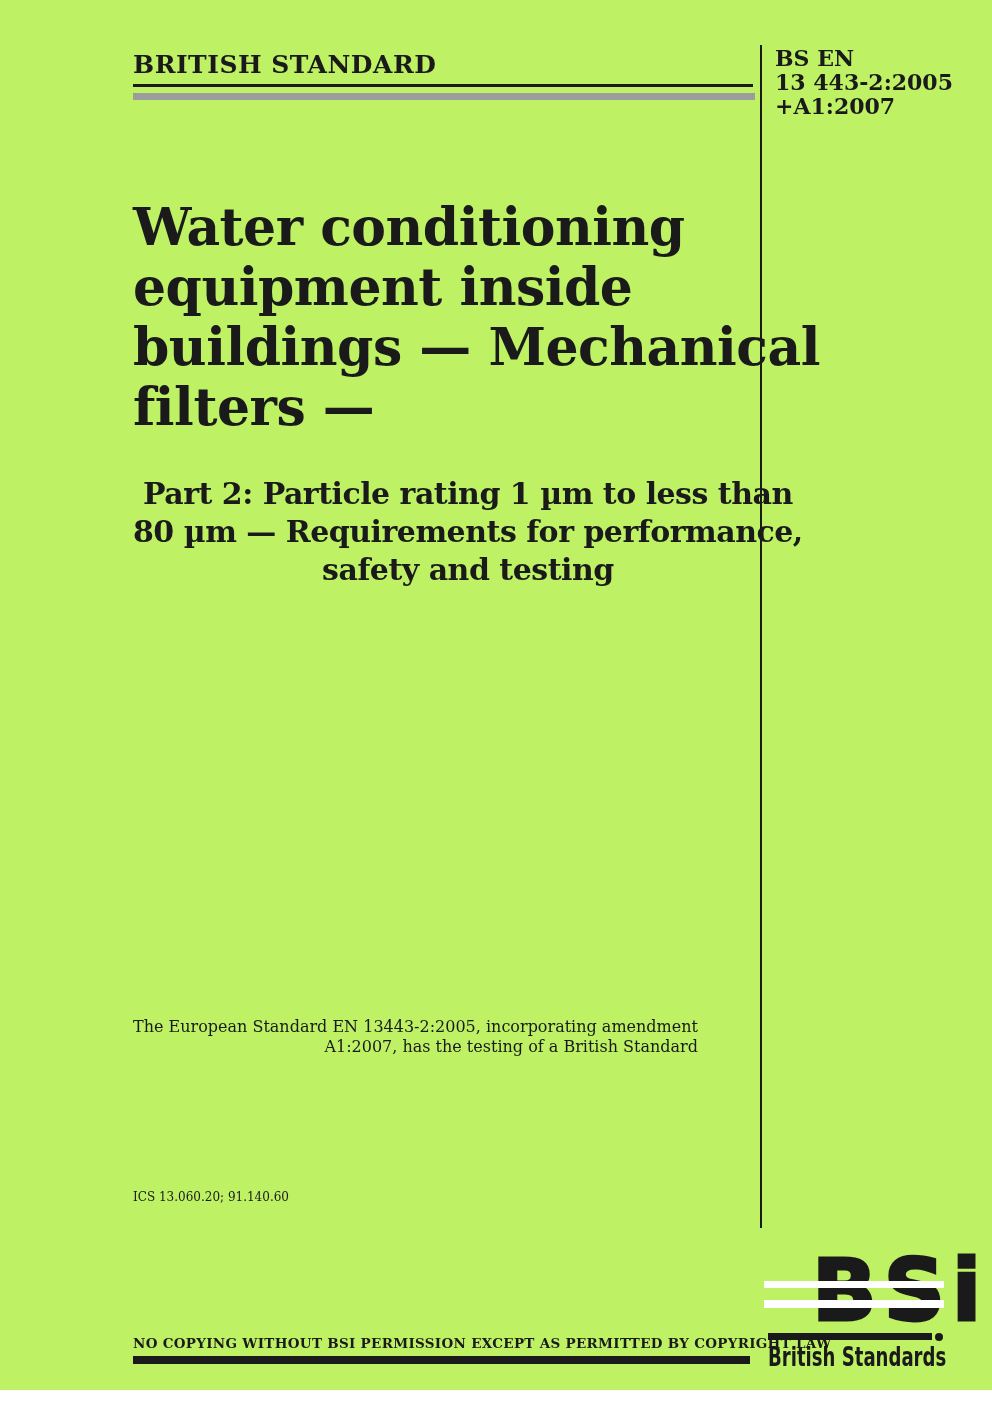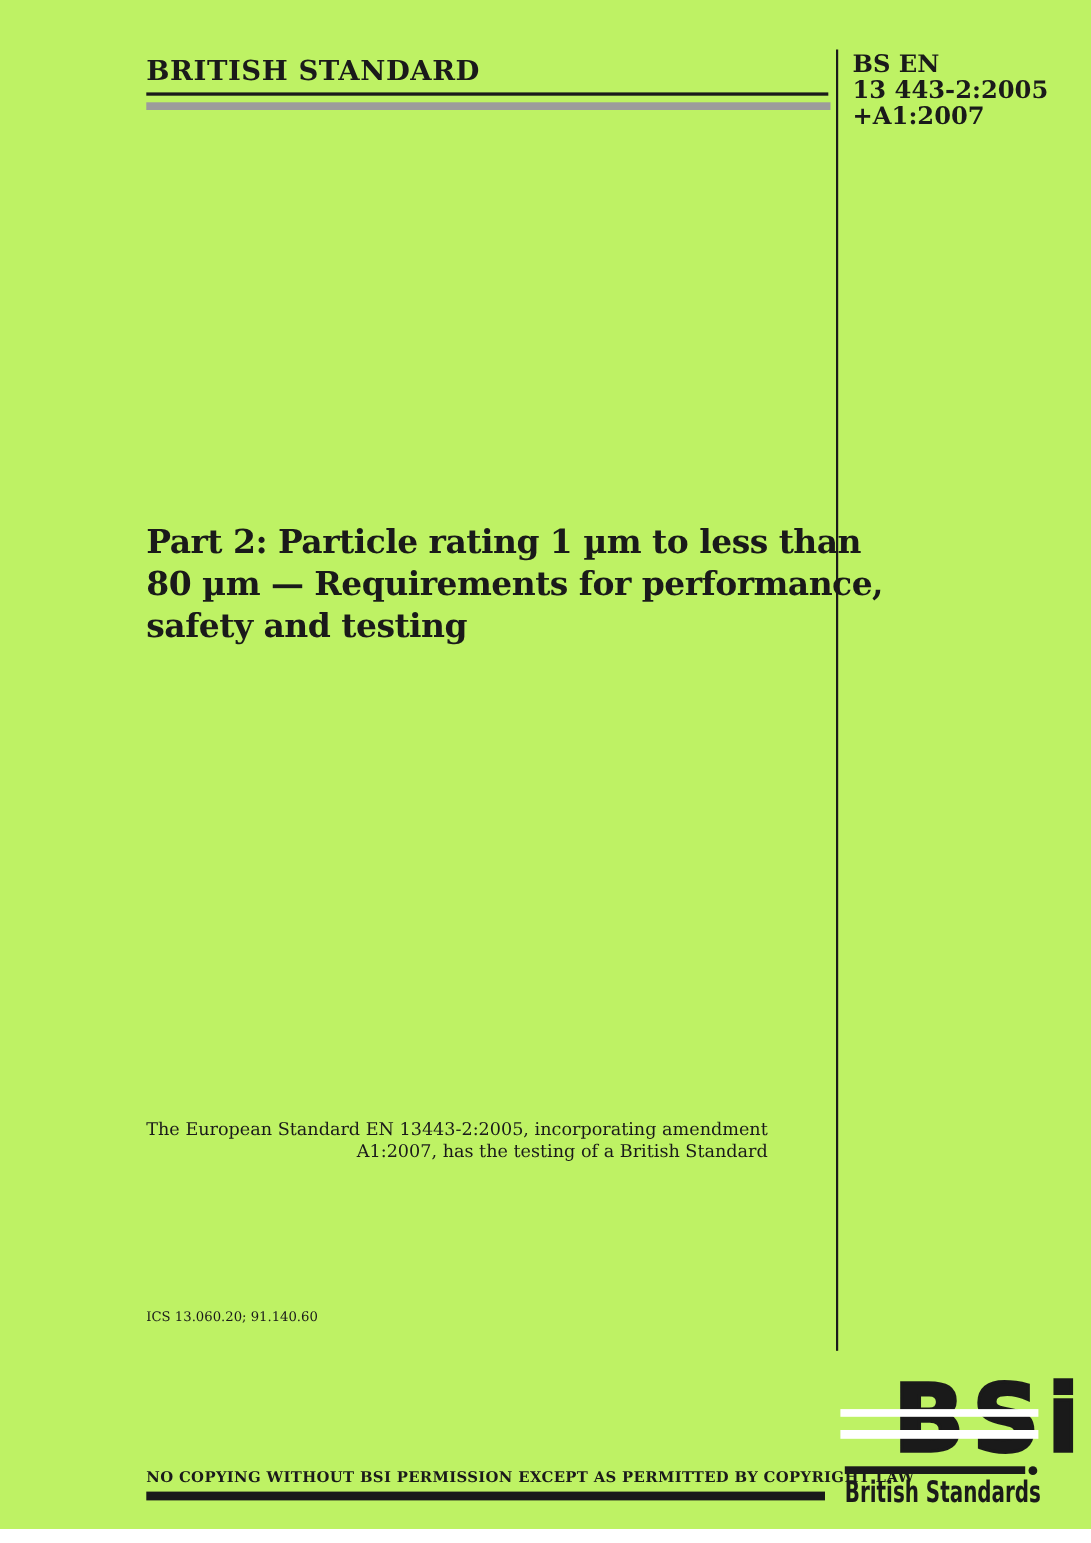--- a/index.html
+++ b/index.html
@@ -49,20 +49,21 @@
     left: 133px; top: 197px;
     font-size: 52px; line-height: 60px;
     font-weight: bold; letter-spacing: -0.5px;
     white-space: nowrap;
   }
   .sub-title {
     left: 133px; top: 475px;
     font-size: 30px; line-height: 38px;
     font-weight: bold; letter-spacing: -0.5px;
     white-space: nowrap;
+    text-align: center;
   }
   .status-note {
     left: 133px; top: 1017px;
     font-size: 16px; line-height: 20px;
     white-space: nowrap;
     text-align: right;
   }
   .ics-note {
     left: 133px; top: 1189px;
     font-size: 12px; line-height: 16px;
@@ -135,20 +136,26 @@
   <div class="abs rule-black"></div>
   <div class="abs rule-gray"></div>
   <div class="abs v-rule"></div>
 
   <div class="abs doc-number">
     <div>BS EN</div>
     <div>13 443-2:2005</div>
     <div>+A1:2007</div>
   </div>
 
+  <div class="abs main-title">
+    <div>Water conditioning</div>
+    <div>equipment inside</div>
+    <div>buildings — Mechanical</div>
+    <div>filters —</div>
+  </div>
 
   <div class="abs sub-title">
     <div>Part 2: Particle rating 1 µm to less than</div>
     <div>80 µm — Requirements for performance,</div>
     <div>safety and testing</div>
   </div>
 
   <div class="abs status-note">
     <div>The European Standard EN 13443-2:2005, incorporating amendment</div>
     <div>A1:2007, has the testing of a British Standard</div>

